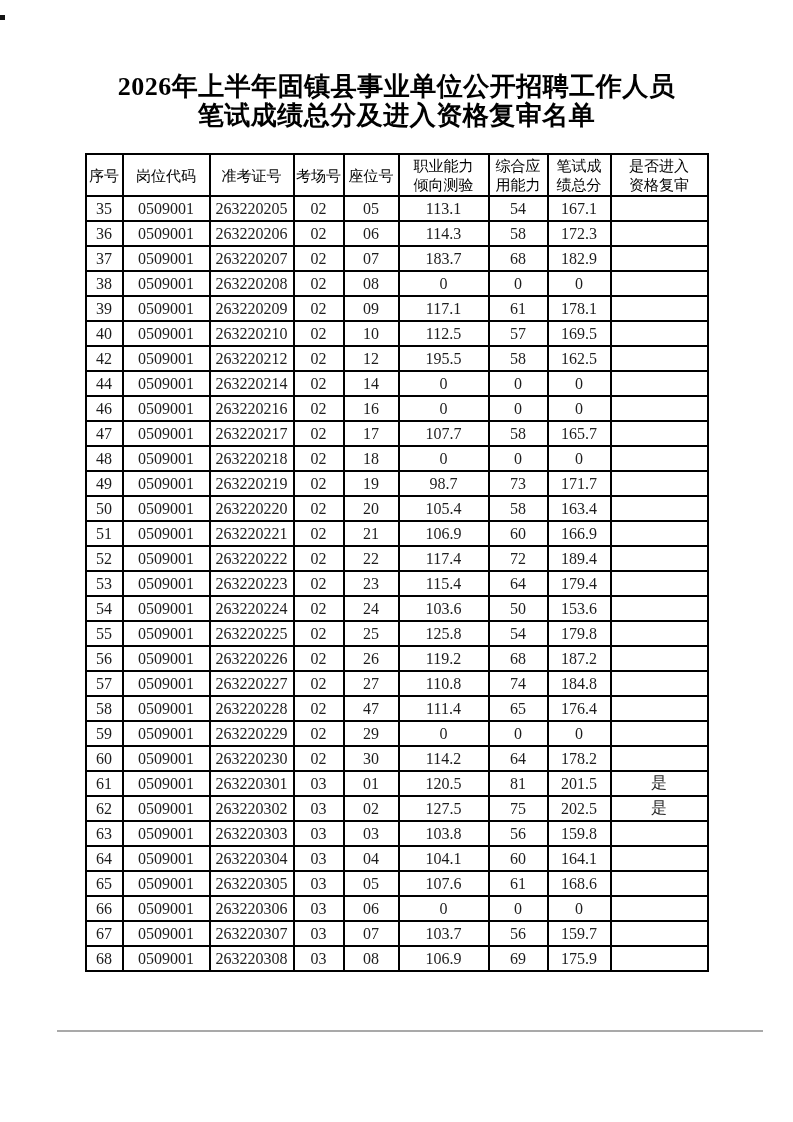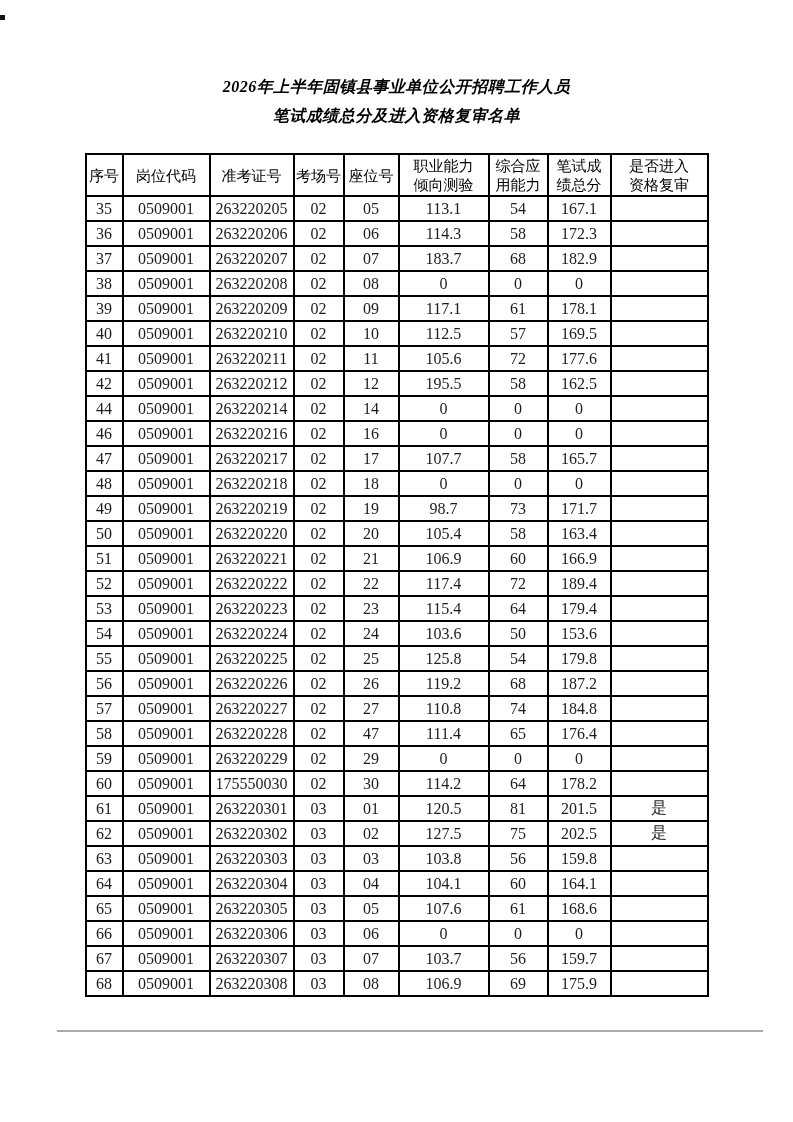--- a/index.html
+++ b/index.html
@@ -10,24 +10,23 @@
     background: #ffffff;
     color: #000;
     overflow: hidden;
     font-family: "Liberation Sans", sans-serif;
   }
   .title-block {
     padding-top: 72px;
     text-align: center;
     font-family: "Liberation Serif", "DejaVu Serif", serif;
     font-weight: bold;
-    font-size: 16px;
+    font-size: 26px;
     line-height: 29px;
     letter-spacing: 0.5px;
-    font-style: italic;
   }
   table.results {
     border-collapse: collapse;
     table-layout: fixed;
     width: 622px;
     margin: 23px auto 0 auto;
   }
   table.results th, table.results td {
     border: 2px solid #000;
     text-align: center;
@@ -172,31 +171,20 @@
           <td>0509001</td>
           <td>263220210</td>
           <td>02</td>
           <td>10</td>
           <td>112.5</td>
           <td>57</td>
           <td>169.5</td>
           <td></td>
         </tr>
         <tr>
-          <td>41</td>
-          <td>0509001</td>
-          <td>263220211</td>
-          <td>02</td>
-          <td>11</td>
-          <td>105.6</td>
-          <td>72</td>
-          <td>177.6</td>
-          <td></td>
-        </tr>
-        <tr>
           <td>42</td>
           <td>0509001</td>
           <td>263220212</td>
           <td>02</td>
           <td>12</td>
           <td>195.5</td>
           <td>58</td>
           <td>162.5</td>
           <td></td>
         </tr>
@@ -361,21 +349,21 @@
           <td>02</td>
           <td>29</td>
           <td>0</td>
           <td>0</td>
           <td>0</td>
           <td></td>
         </tr>
         <tr>
           <td>60</td>
           <td>0509001</td>
-          <td>175550030</td>
+          <td>263220230</td>
           <td>02</td>
           <td>30</td>
           <td>114.2</td>
           <td>64</td>
           <td>178.2</td>
           <td></td>
         </tr>
         <tr>
           <td>61</td>
           <td>0509001</td>

